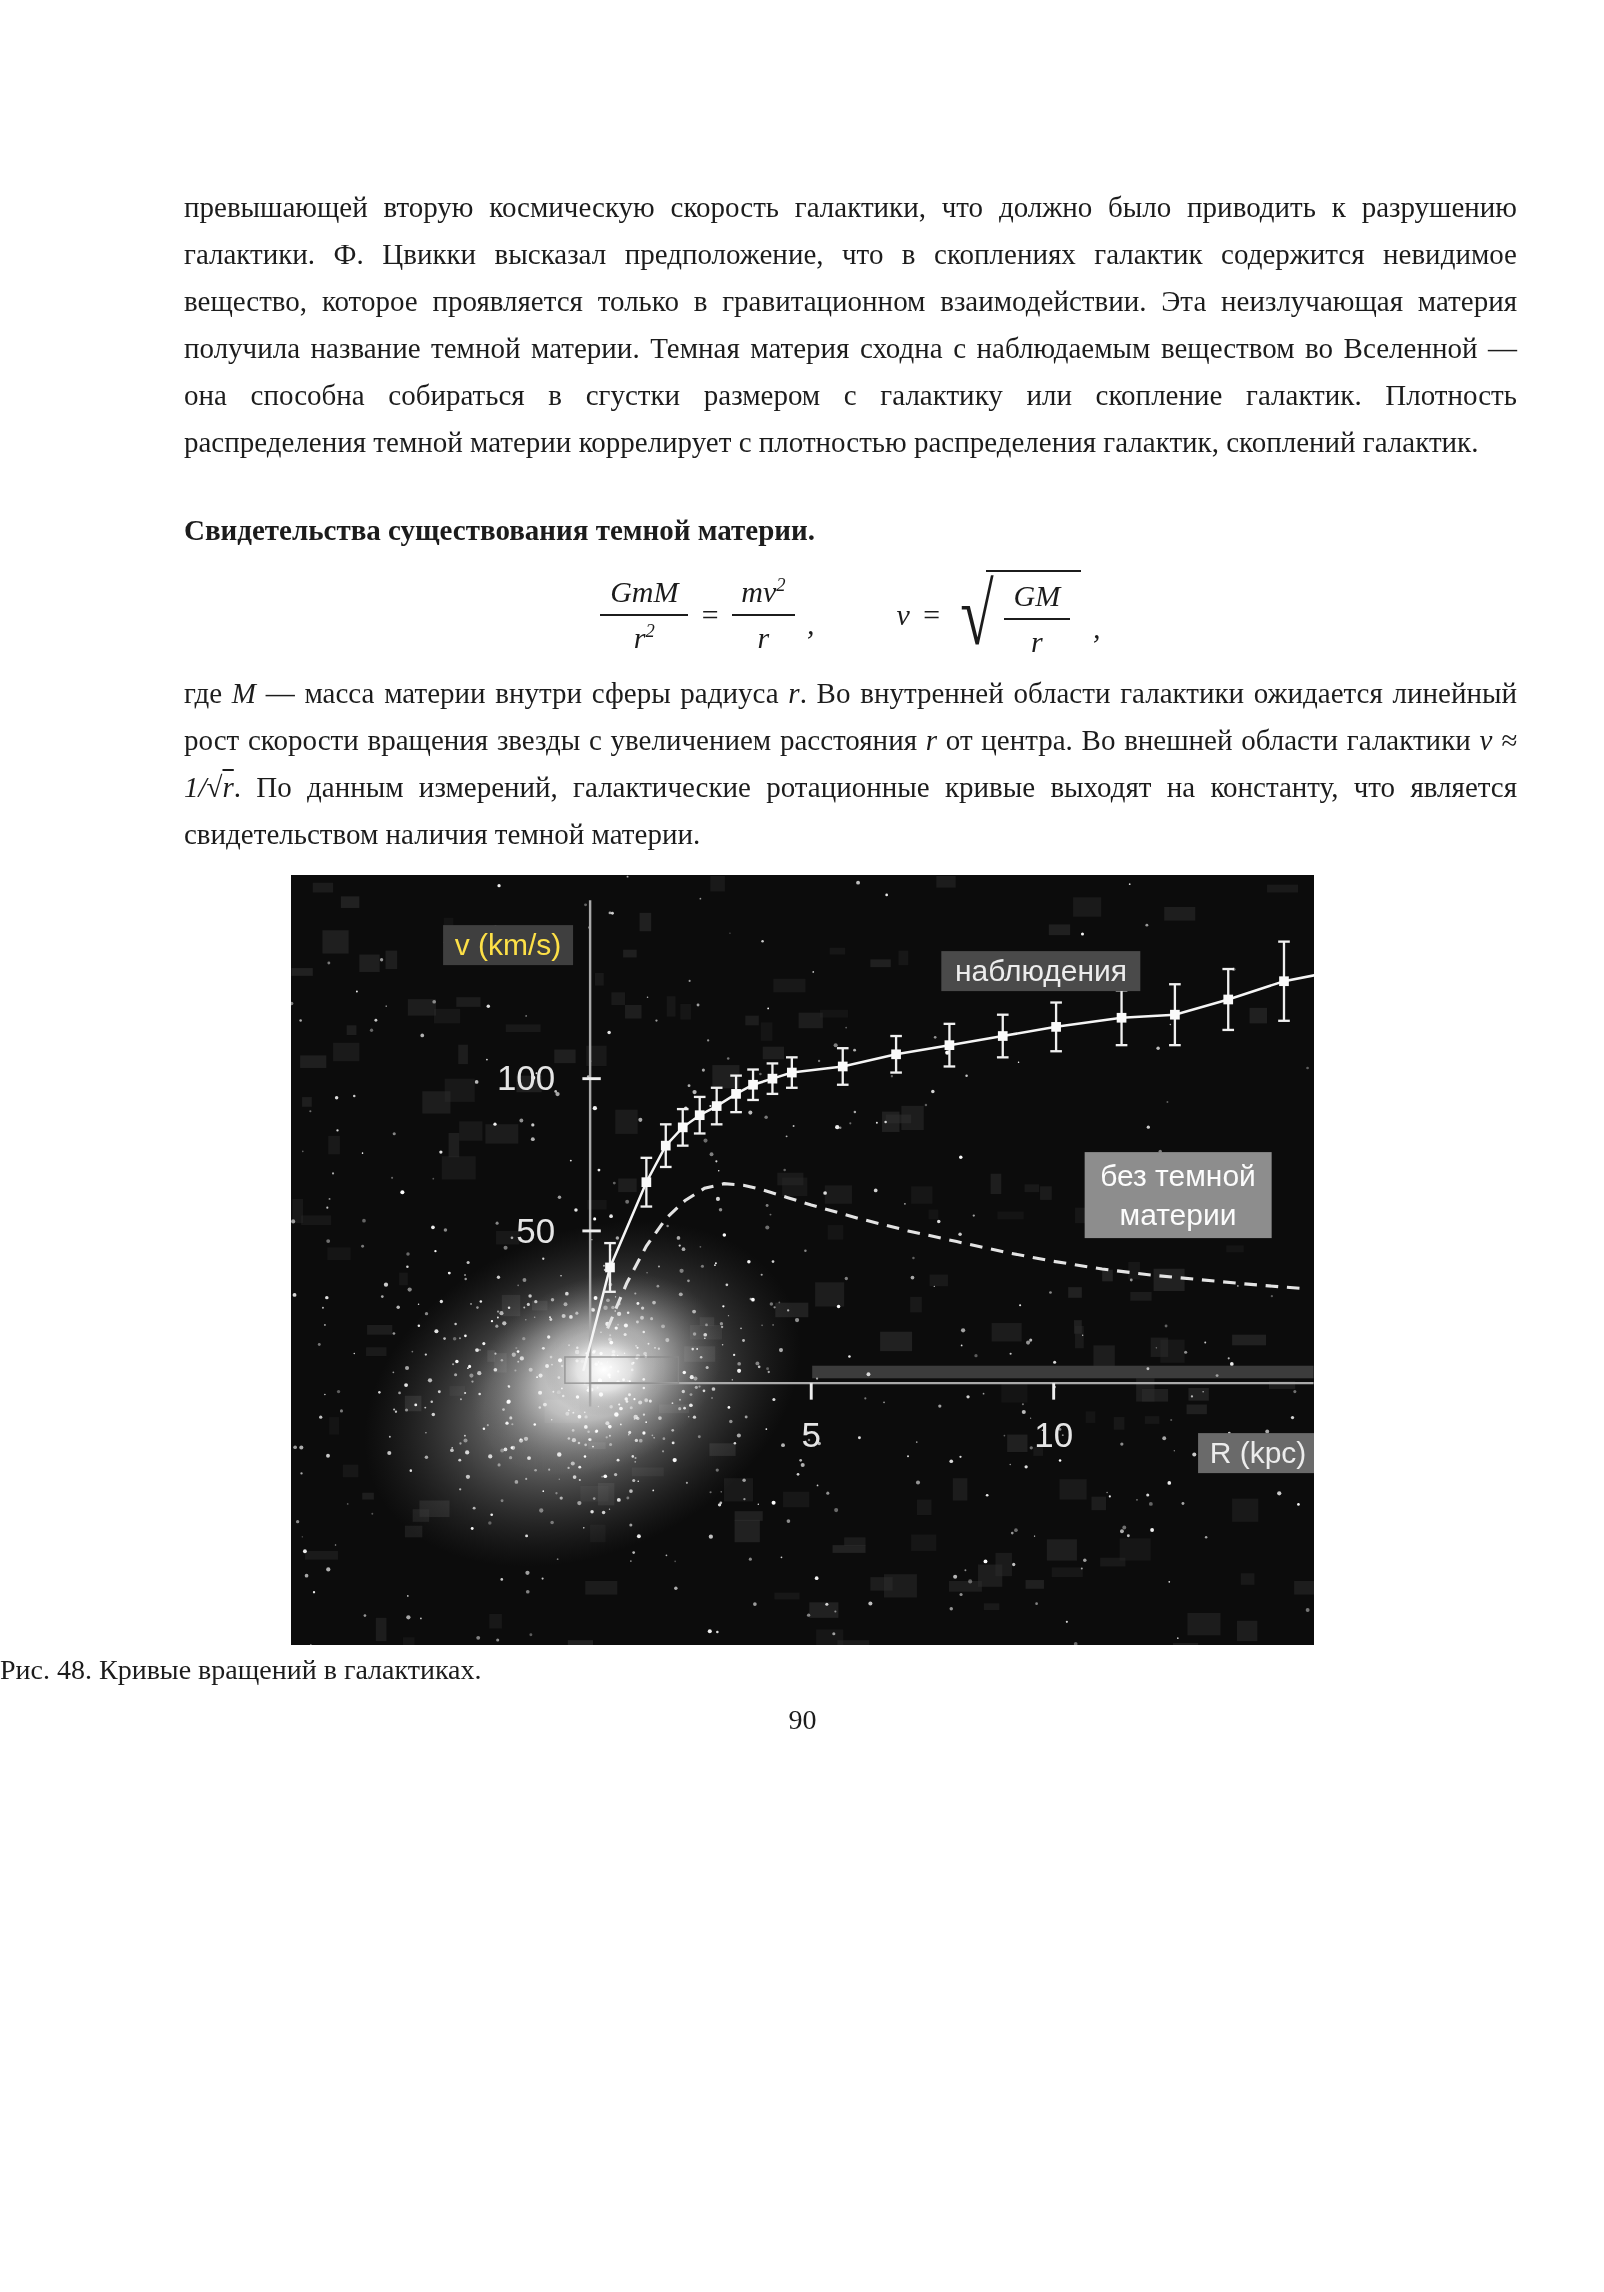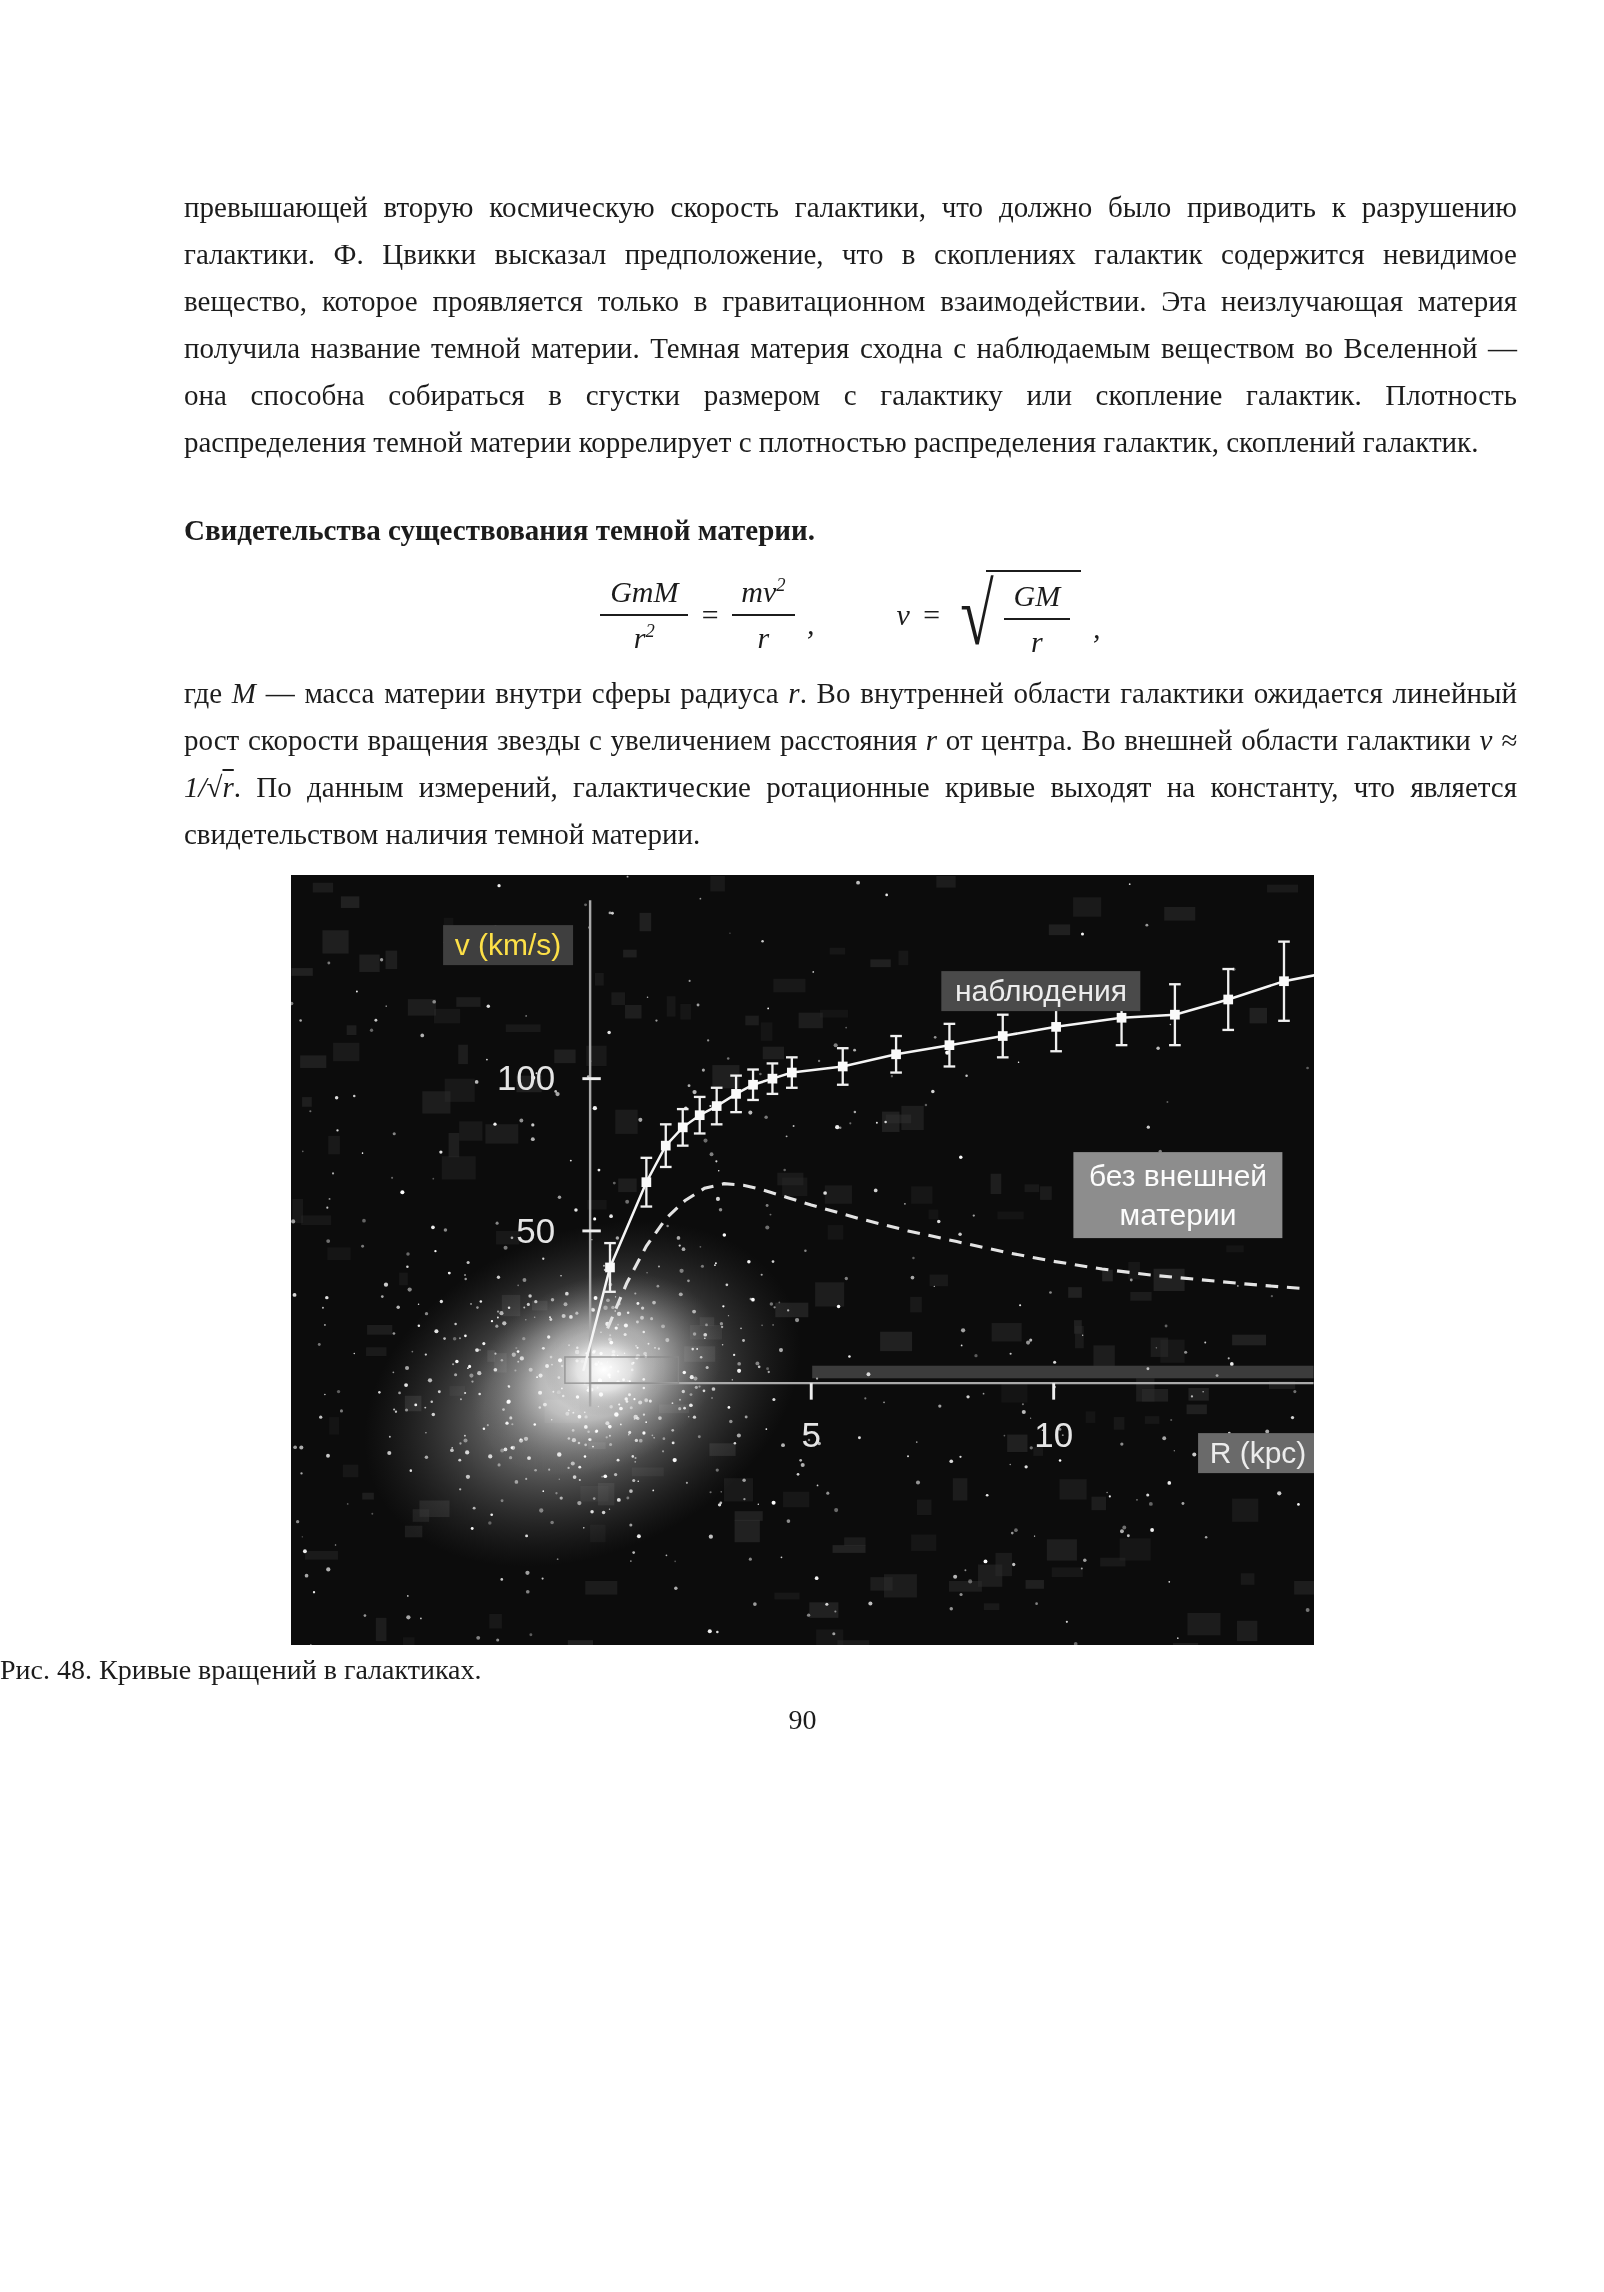--- a/index.html
+++ b/index.html
@@ -34,21 +34,21 @@
   .comma{align-self:flex-end;padding-bottom:13.6px;}
   
   .figure-wrap{width:1023px;height:770px;margin:17.5px auto 0 auto;position:relative;background:#0c0c0c;overflow:hidden;}
   .figure-wrap svg{position:absolute;left:0;top:0;}
   .fig-label{
     position:absolute;transform:translate(-50%,-50%);
     font-family:"Liberation Sans","DejaVu Sans",sans-serif;
     white-space:nowrap;
   }
   .v-label{left:217px;top:70px;background:#3f3f3f;color:#fde047;font-size:30px;padding:2.9px 11.6px;}
-  .obs-label{left:750px;top:116px;background:#4a4a4a;color:#ececec;font-size:30px;padding:2.9px 13.6px;}
+  .obs-label{left:750px;top:96px;background:#4a4a4a;color:#ececec;font-size:30px;padding:2.9px 13.6px;}
   .ndm-label{left:887px;top:320px;background:#8d8d8d;color:#fcfcfc;font-size:30px;line-height:39px;padding:3.9px 15.5px;text-align:center;}
   .r-label{left:967px;top:578px;background:#6a6a6a;color:#ececec;font-size:30px;padding:2.9px 11.6px;}
   .caption{text-align:left;font-size:28px;margin-top:9px;}
   .page-num{text-align:center;font-size:28px;margin-top:17.5px;font-family:Liberation Serif, serif;}
 </style>
 </head>
 <body>
 
 <div class="content">
 
@@ -1078,21 +1078,21 @@
       <line x1="300" y1="367" x2="319" y2="367" stroke="#eeeeee" stroke-width="3"></line>
       <text x="272" y="379" fill="#e5e5e5" font-size="36" text-anchor="end" font-family="&quot;Liberation Sans&quot;,&quot;DejaVu Sans&quot;,sans-serif">50</text>
       <line x1="536" y1="524" x2="536" y2="541" stroke="#eeeeee" stroke-width="3"></line>
       <text x="536" y="590" fill="#e5e5e5" font-size="36" text-anchor="middle" font-family="&quot;Liberation Sans&quot;,&quot;DejaVu Sans&quot;,sans-serif">5</text>
       <line x1="786" y1="524" x2="786" y2="541" stroke="#eeeeee" stroke-width="3"></line>
       <text x="786" y="590" fill="#e5e5e5" font-size="36" text-anchor="middle" font-family="&quot;Liberation Sans&quot;,&quot;DejaVu Sans&quot;,sans-serif">10</text>
     </svg>
   <div class="fig-label v-label">v (km/s)</div>
   <div class="fig-label obs-label">наблюдения</div>
   <div class="fig-label ndm-label">
-    <div>без внешней</div>
+    <div>без темной</div>
     <div>материи</div>
   </div>
   <div class="fig-label r-label">R (kpc)</div>
 </div>
 
 <div class="caption">Рис. 48. Кривые вращений в галактиках.</div>
 <div class="page-num">90</div>
 
 
 </body></html>

